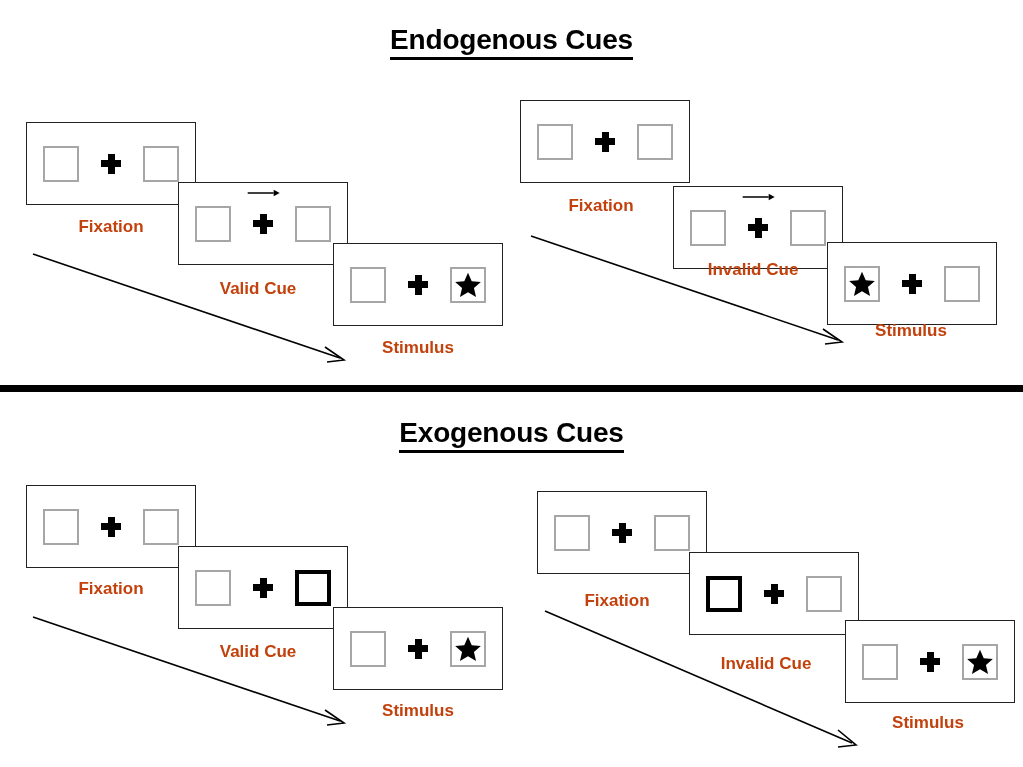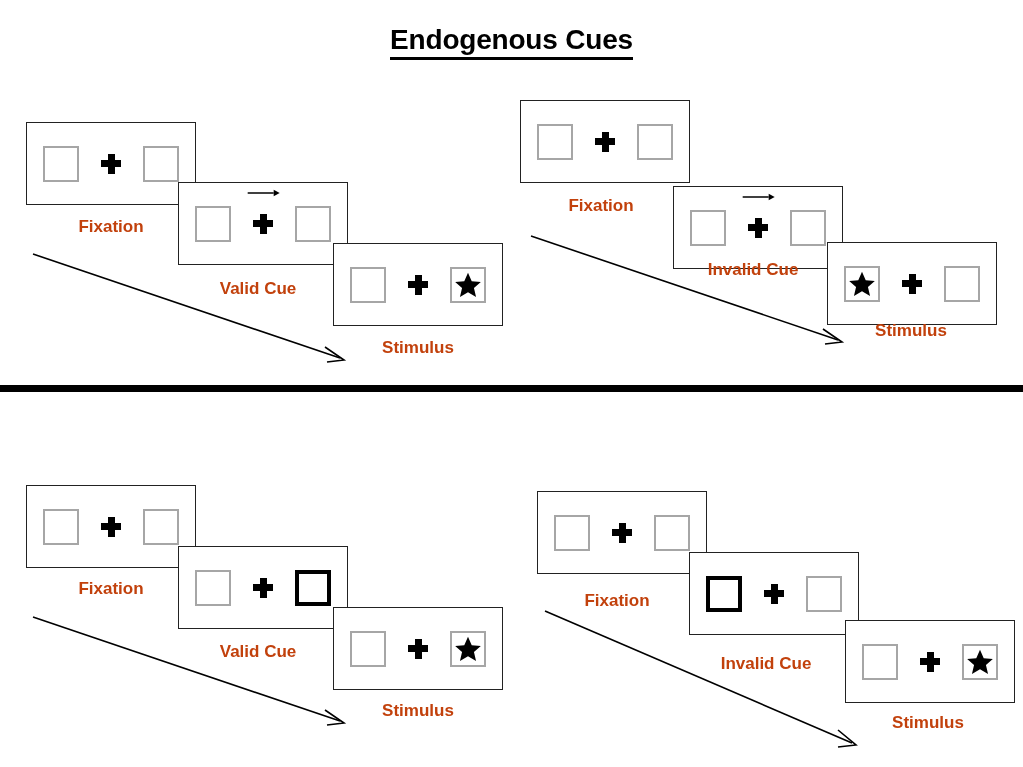--- a/index.html
+++ b/index.html
@@ -228,20 +228,23 @@
     <span>Stimulus</span>
   </div>
 
   <svg class="flow-arrow" style="left:0;top:0;width:1023px;height:767px;">
     <line x1="531" y1="236" x2="838" y2="340" stroke="#000" stroke-width="1.6"></line>
     <polyline points="823,329 842,342 825,344" fill="none" stroke="#000" stroke-width="1.6"></polyline>
   </svg>
 
   <div class="divider" style="top:385px;"></div>
 
+  <div class="section-title" style="top:417px;">
+    <span>Exogenous Cues</span>
+  </div>
 
   <div class="frame" style="left:26px;top:485px;width:170px;height:83px;">
     <div class="frame-inner">
       <div class="slot"></div>
       <div class="gap"></div>
       <div class="fixcol">
           <div class="plus"></div>
         </div>
       <div class="gap"></div>
       <div class="slot"></div>

